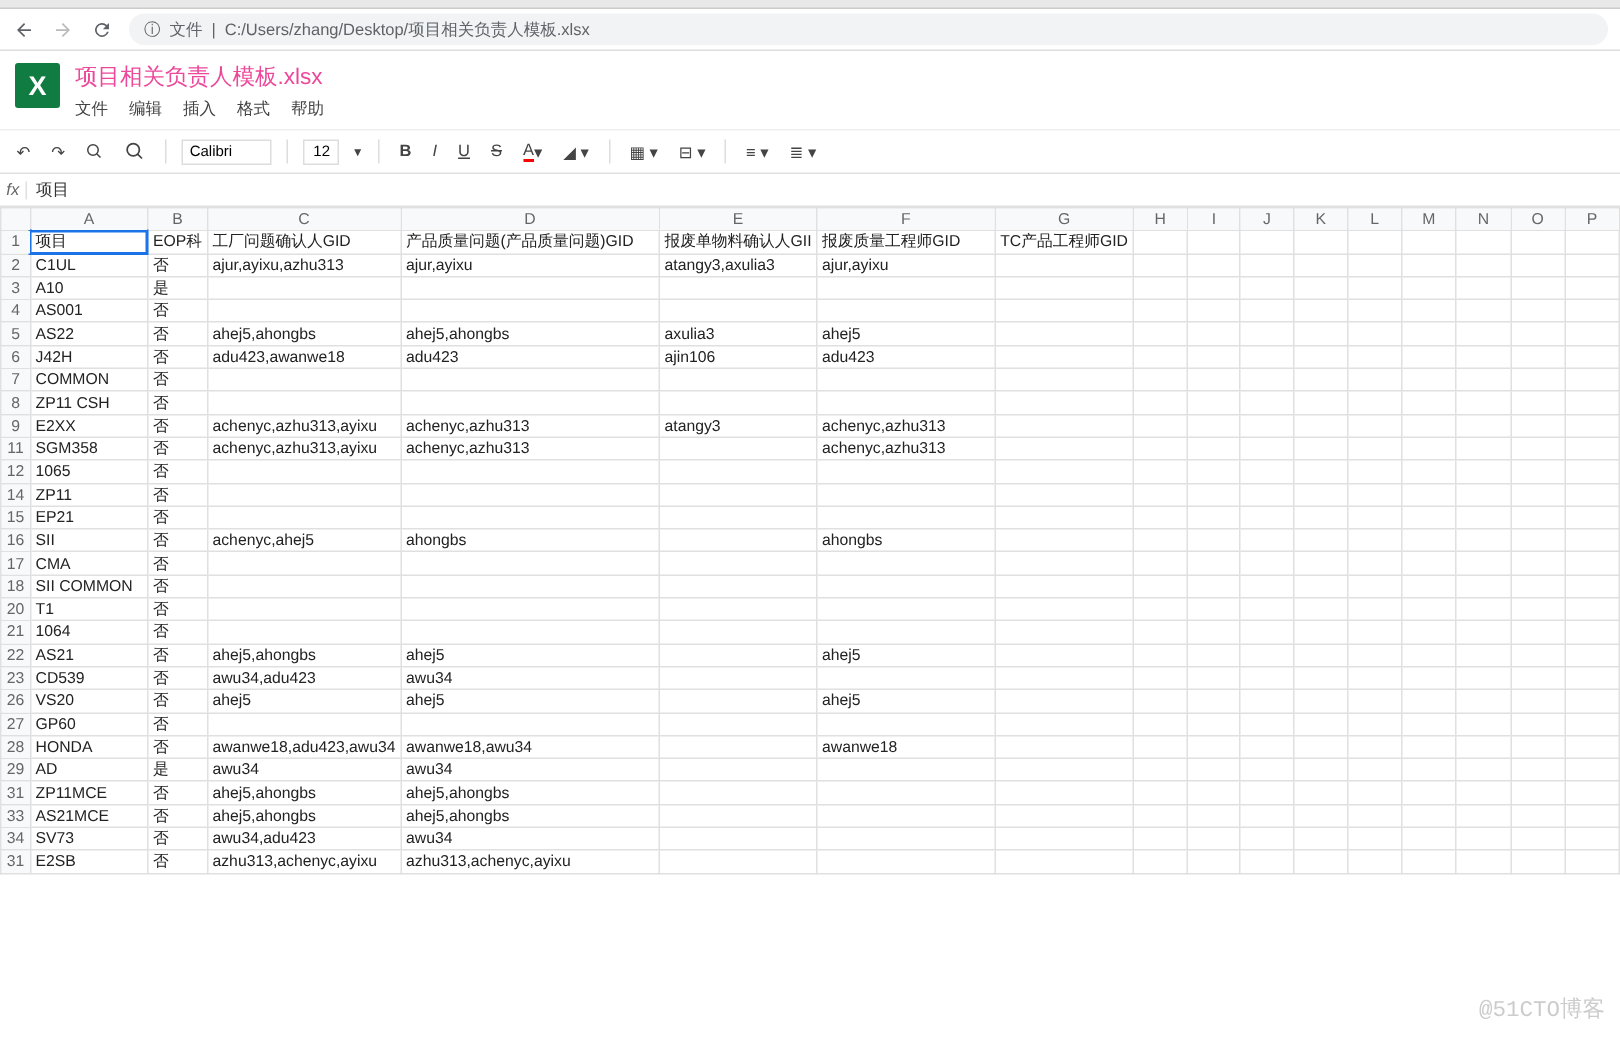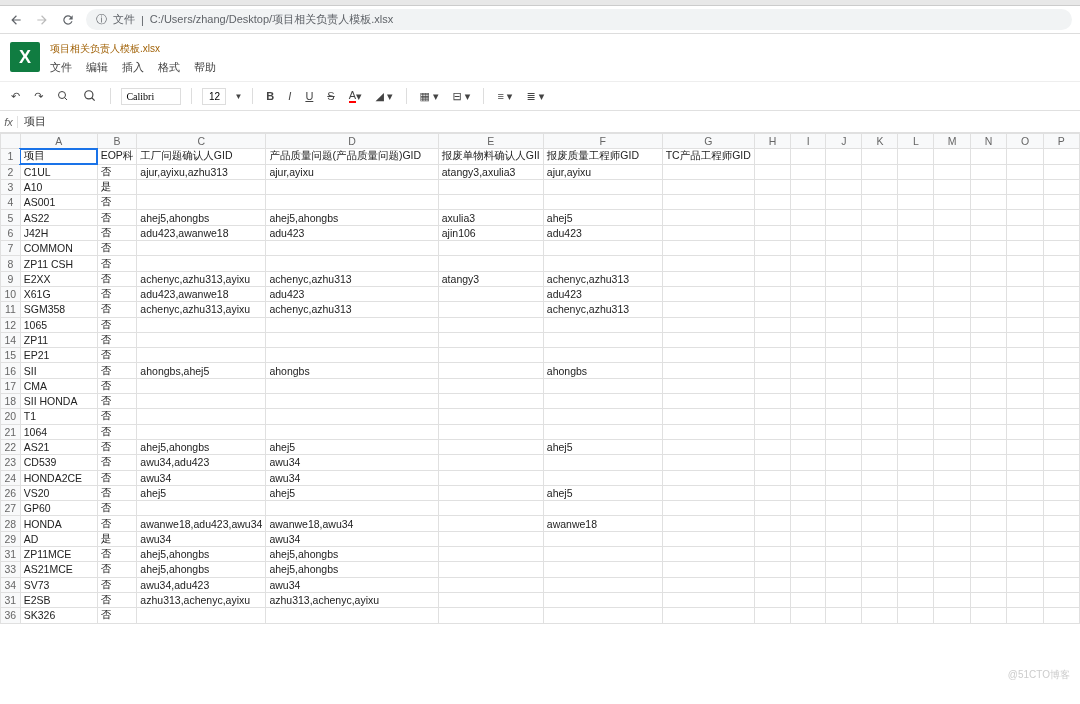--- a/index.html
+++ b/index.html
@@ -8,27 +8,27 @@
 .browser-tabs { height: 6px; background: #e8e8e8; border-bottom: 1px solid #ccc; display: flex; overflow: hidden; }
 
 .browser-bar { height: 28px; background: #fff; border-bottom: 1px solid #ddd; display: flex; align-items: center; padding: 0 8px; gap: 10px; }
 .nav-btn { width: 16px; height: 16px; display: flex; align-items: center; justify-content: center; color: #5f6368; cursor: pointer; }
 .nav-btn.disabled { color: #bbb; }
 .url-bar { flex: 1; display: flex; align-items: center; gap: 6px; padding: 3px 10px; border-radius: 14px; background: #f1f3f4; font-size: 11px; color: #5f6368; }
 
 .app-header { display: flex; align-items: flex-start; padding: 8px 10px 0 10px; gap: 10px; background: #fff; }
 .app-logo { width: 30px; height: 30px; background: #107c41; color: #fff; display: flex; align-items: center; justify-content: center; font-size: 18px; font-weight: bold; border-radius: 2px; }
 .app-title-block { display: flex; flex-direction: column; }
-.doc-title { font-size: 10px; color: #a16207; }
+.doc-title { font-size: 15px; color: #ec4899; }
 .menu-bar { display: flex; gap: 14px; margin-top: 4px; font-size: 11px; color: #444; }
 
 .toolbar { height: 30px; border-top: 1px solid #eee; border-bottom: 1px solid #e0e0e0; display: flex; align-items: center; padding: 0 8px; gap: 8px; font-size: 11px; color: #444; margin-top: 6px; }
 .tool-btn { padding: 2px 3px; cursor: pointer; display: flex; align-items: center; }
 .tool-sep { width: 1px; height: 16px; background: #ddd; margin: 0 2px; }
-.font-name { width: 60px; border: 1px solid #ddd; padding: 2px 4px; font-size: 10px; font-family: Liberation Serif, serif; }
+.font-name { width: 60px; border: 1px solid #ddd; padding: 2px 4px; font-size: 10px; }
 .font-size { width: 24px; border: 1px solid #ddd; padding: 2px 4px; font-size: 10px; text-align: center; }
 
 .formula-bar { height: 22px; border-bottom: 1px solid #e0e0e0; display: flex; align-items: center; font-size: 11px; }
 .fx-label { width: 18px; text-align: center; font-style: italic; color: #666; border-right: 1px solid #e0e0e0; }
 .fx-value { padding-left: 6px; }
 
 .sheet-area { position: relative; overflow: auto; height: calc(704px - 6px - 28px - 62px - 22px - 18px); }
 table { border-collapse: collapse; table-layout: fixed; }
 th, td { border: 1px solid #e0e0e0; height: 15.3px; font-size: 10.5px; padding: 0 3px; text-align: left; white-space: nowrap; overflow: hidden; color: #222; }
 th { background: #f8f9fa; font-weight: normal; color: #666; text-align: center; position: sticky; top: 0; }
@@ -38,21 +38,21 @@
 .col-B { width: 26px; }
 .col-C { width: 124px; }
 .col-D { width: 176px; }
 .col-E { width: 104px; }
 .col-F { width: 124px; }
 .col-G { width: 60px; }
 .col-H { width: 42px; }
 .col-rest { width: 42px; }
 .selected-cell { outline: 2px solid #1a73e8; outline-offset: -1px; }
 
-.watermark { position: absolute; bottom: 22px; right: 10px; font-size: 10px; color: #ccc; }
+.watermark { position: absolute; bottom: 22px; right: 10px; font-size: 15px; color: #ccc; font-family: Liberation Mono, monospace; }
 svg { display: block; }
 </style>
 </head>
 <body>
 
 <div class="browser-tabs"></div>
 
 <div class="browser-bar">
   <div class="nav-btn">
       <svg width="14" height="14" viewBox="0 0 24 24">
@@ -326,39 +326,20 @@
           <td class="col-rest"></td>
           <td class="col-rest"></td>
           <td class="col-rest"></td>
           <td class="col-rest"></td>
           <td class="col-rest"></td>
           <td class="col-rest"></td>
           <td class="col-rest"></td>
           <td class="col-rest"></td>
         </tr>
         <tr>
-          <td class="row-hdr">10</td>
-          <td class="col-A">X61G</td>
-          <td class="col-B">否</td>
-          <td class="col-C">adu423,awanwe18</td>
-          <td class="col-D">adu423</td>
-          <td class="col-E"></td>
-          <td class="col-F">adu423</td>
-          <td class="col-G"></td>
-          <td class="col-H"></td>
-          <td class="col-rest"></td>
-          <td class="col-rest"></td>
-          <td class="col-rest"></td>
-          <td class="col-rest"></td>
-          <td class="col-rest"></td>
-          <td class="col-rest"></td>
-          <td class="col-rest"></td>
-          <td class="col-rest"></td>
-        </tr>
-        <tr>
           <td class="row-hdr">11</td>
           <td class="col-A">SGM358</td>
           <td class="col-B">否</td>
           <td class="col-C">achenyc,azhu313,ayixu</td>
           <td class="col-D">achenyc,azhu313</td>
           <td class="col-E"></td>
           <td class="col-F">achenyc,azhu313</td>
           <td class="col-G"></td>
           <td class="col-H"></td>
           <td class="col-rest"></td>
@@ -424,21 +405,21 @@
           <td class="col-rest"></td>
           <td class="col-rest"></td>
           <td class="col-rest"></td>
           <td class="col-rest"></td>
           <td class="col-rest"></td>
         </tr>
         <tr>
           <td class="row-hdr">16</td>
           <td class="col-A">SII</td>
           <td class="col-B">否</td>
-          <td class="col-C">ahongbs,ahej5</td>
+          <td class="col-C">achenyc,ahej5</td>
           <td class="col-D">ahongbs</td>
           <td class="col-E"></td>
           <td class="col-F">ahongbs</td>
           <td class="col-G"></td>
           <td class="col-H"></td>
           <td class="col-rest"></td>
           <td class="col-rest"></td>
           <td class="col-rest"></td>
           <td class="col-rest"></td>
           <td class="col-rest"></td>
@@ -460,21 +441,21 @@
           <td class="col-rest"></td>
           <td class="col-rest"></td>
           <td class="col-rest"></td>
           <td class="col-rest"></td>
           <td class="col-rest"></td>
           <td class="col-rest"></td>
           <td class="col-rest"></td>
         </tr>
         <tr>
           <td class="row-hdr">18</td>
-          <td class="col-A">SII HONDA</td>
+          <td class="col-A">SII COMMON</td>
           <td class="col-B">否</td>
           <td class="col-C"></td>
           <td class="col-D"></td>
           <td class="col-E"></td>
           <td class="col-F"></td>
           <td class="col-G"></td>
           <td class="col-H"></td>
           <td class="col-rest"></td>
           <td class="col-rest"></td>
           <td class="col-rest"></td>
@@ -539,39 +520,20 @@
           <td class="col-rest"></td>
           <td class="col-rest"></td>
           <td class="col-rest"></td>
           <td class="col-rest"></td>
         </tr>
         <tr>
           <td class="row-hdr">23</td>
           <td class="col-A">CD539</td>
           <td class="col-B">否</td>
           <td class="col-C">awu34,adu423</td>
-          <td class="col-D">awu34</td>
-          <td class="col-E"></td>
-          <td class="col-F"></td>
-          <td class="col-G"></td>
-          <td class="col-H"></td>
-          <td class="col-rest"></td>
-          <td class="col-rest"></td>
-          <td class="col-rest"></td>
-          <td class="col-rest"></td>
-          <td class="col-rest"></td>
-          <td class="col-rest"></td>
-          <td class="col-rest"></td>
-          <td class="col-rest"></td>
-        </tr>
-        <tr>
-          <td class="row-hdr">24</td>
-          <td class="col-A">HONDA2CE</td>
-          <td class="col-B">否</td>
-          <td class="col-C">awu34</td>
           <td class="col-D">awu34</td>
           <td class="col-E"></td>
           <td class="col-F"></td>
           <td class="col-G"></td>
           <td class="col-H"></td>
           <td class="col-rest"></td>
           <td class="col-rest"></td>
           <td class="col-rest"></td>
           <td class="col-rest"></td>
           <td class="col-rest"></td>
@@ -724,36 +686,17 @@
           <td class="col-H"></td>
           <td class="col-rest"></td>
           <td class="col-rest"></td>
           <td class="col-rest"></td>
           <td class="col-rest"></td>
           <td class="col-rest"></td>
           <td class="col-rest"></td>
           <td class="col-rest"></td>
           <td class="col-rest"></td>
         </tr>
-        <tr>
-          <td class="row-hdr">36</td>
-          <td class="col-A">SK326</td>
-          <td class="col-B">否</td>
-          <td class="col-C"></td>
-          <td class="col-D"></td>
-          <td class="col-E"></td>
-          <td class="col-F"></td>
-          <td class="col-G"></td>
-          <td class="col-H"></td>
-          <td class="col-rest"></td>
-          <td class="col-rest"></td>
-          <td class="col-rest"></td>
-          <td class="col-rest"></td>
-          <td class="col-rest"></td>
-          <td class="col-rest"></td>
-          <td class="col-rest"></td>
-          <td class="col-rest"></td>
-        </tr>
       </tbody>
     </table>
 </div>
 
 <div class="watermark">@51CTO博客</div>
 
 </body></html>

